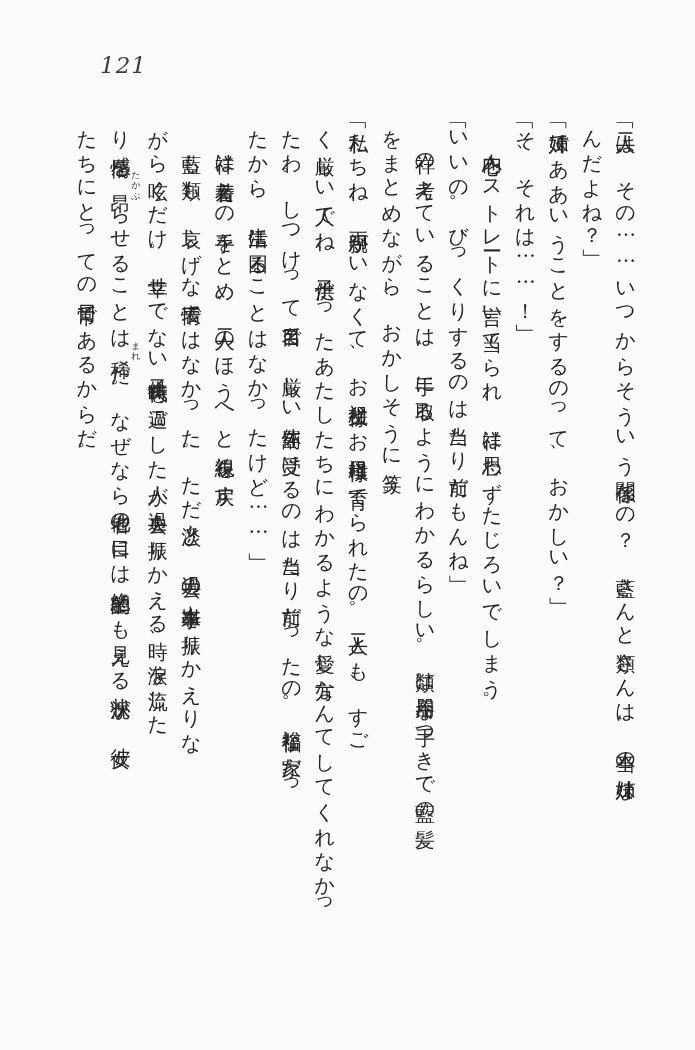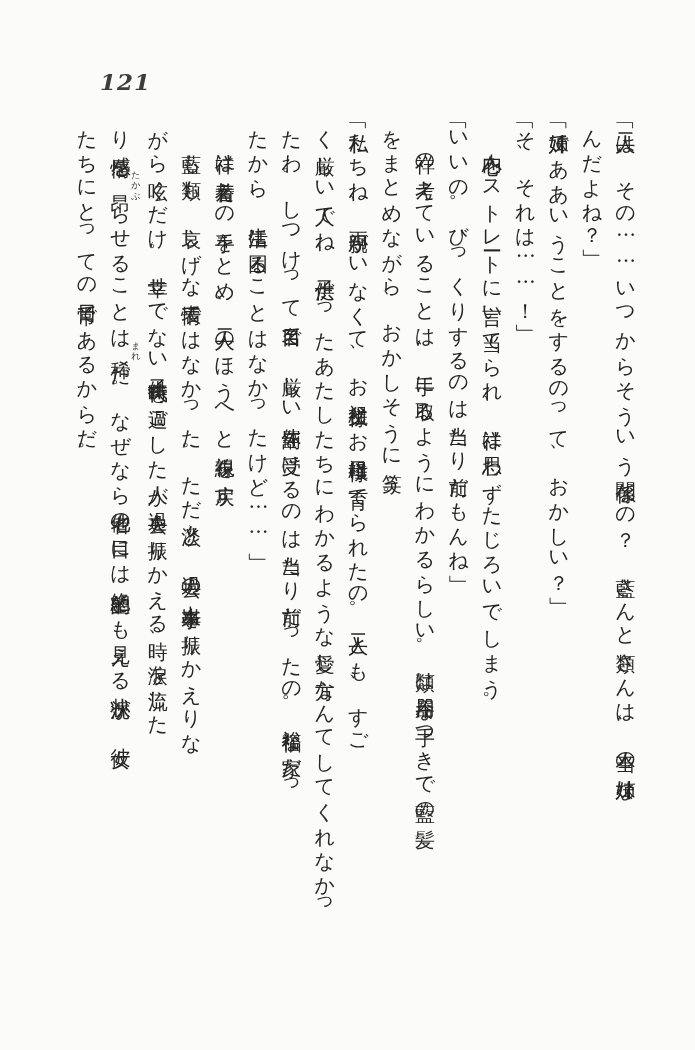--- a/index.html
+++ b/index.html
@@ -14,26 +14,25 @@
     overflow: hidden;
     font-family: "DejaVu Serif", "Liberation Serif", serif;
   }
   .page {
     position: absolute;
     inset: 0;
   }
   .page-number {
     position: absolute;
     left: 100px;
-    top: 68px;
+    top: 52px;
     font-size: 23px;
     font-style: italic;
     color: #3c3c3c;
     letter-spacing: 1px;
-    font-weight: bold;
   }
   .text-block {
     position: absolute;
     top: 116px;
     left: 73px;
     width: 569px;
     height: 845px;
     writing-mode: vertical-rl;
     text-orientation: upright;
     color: #262626;

